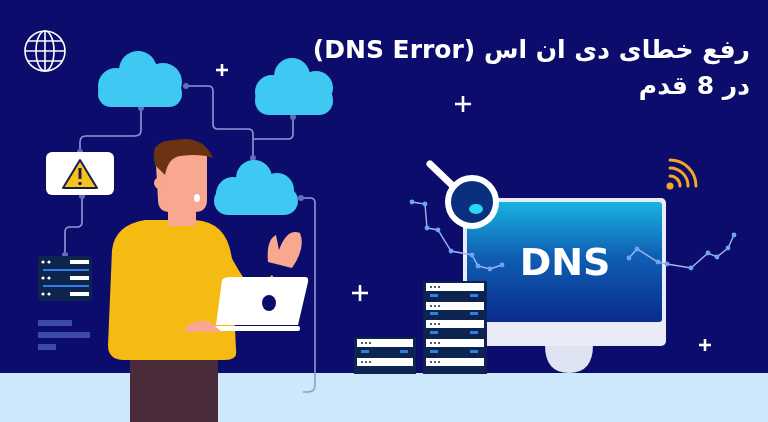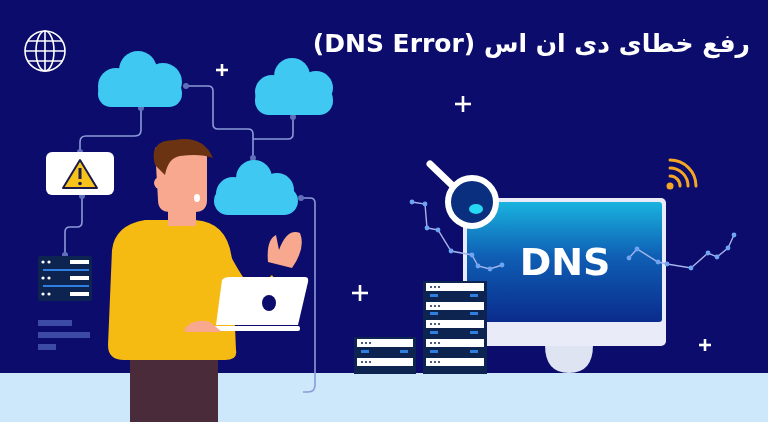--- a/index.html
+++ b/index.html
@@ -1,19 +1,19 @@
 <!DOCTYPE html>
 <html><head>
 <meta charset="utf-8">
 <style>
   html,body{margin:0;padding:0;}
   body{width:768px;height:422px;overflow:hidden;background:#0b0c6b;font-family:"DejaVu Sans",sans-serif;}
   .scene{position:relative;width:768px;height:422px;background:#0b0c6b;overflow:hidden;}
   .floor{position:absolute;left:0;top:373px;width:768px;height:49px;background:#cde8fb;}
-  .title{position:absolute;right:18px;top:26px;width:440px;color:#fff;text-align:right;direction:rtl;font-weight:bold;font-size:25px;line-height:36px;}
+  .title{position:absolute;right:18px;top:32px;width:440px;color:#fff;text-align:right;direction:rtl;font-weight:bold;font-size:25px;line-height:36px;}
   .title div{white-space:nowrap;}
   svg{position:absolute;left:0;top:0;}
 </style>
 </head>
 <body>
 
 <div class="scene">
   <div class="floor"></div>
 
   <svg width="768" height="422" viewBox="0 0 768 422">
@@ -225,14 +225,15 @@
           <circle cx="366" cy="362" r="1"></circle>
           <circle cx="370" cy="362" r="1"></circle>
       </g>
     </g>
 
     <text x="565" y="275" text-anchor="middle" fill="#fff" font-family="DejaVu Sans, sans-serif" font-weight="bold" font-size="38">DNS</text>
   </svg>
 
   <div class="title">
     <div>رفع خطای دی ان اس (DNS Error)</div>
+    <div>در 8 قدم</div>
   </div>
 </div>
 
 </body></html>

